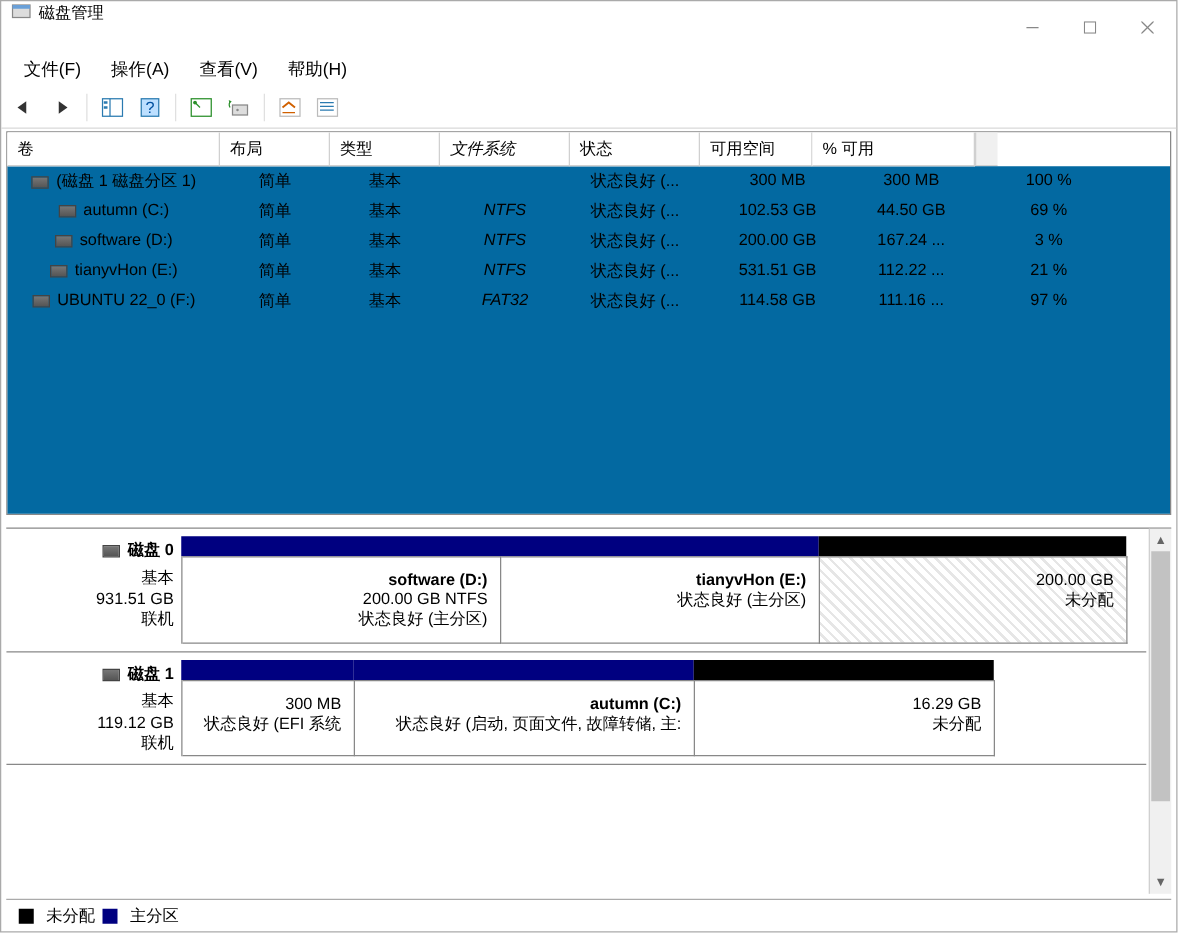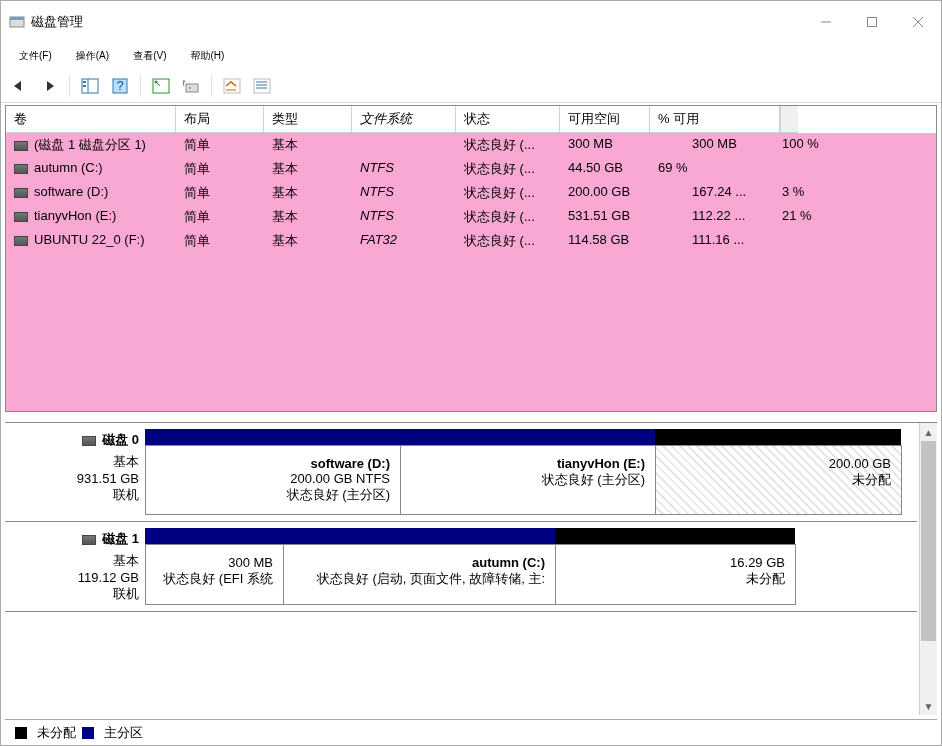--- a/index.html
+++ b/index.html
@@ -1,40 +1,40 @@
 <!DOCTYPE html>
 <html><head>
 <meta charset="utf-8">
 <style>
   * { box-sizing: border-box; font-family: "Segoe UI", "Microsoft YaHei", Tahoma, sans-serif; font-size: 13px; }
   html, body { margin:0; padding:0; height:100%; }
   body { width:942px; height:746px; border:1px solid #aaa; background:#fff; display:flex; flex-direction:column; overflow:hidden; }
 
   
-  .titlebar { height:42px; display:flex; align-items:center; padding:0 0 0 8px; }
+  .titlebar { height:42px; display:flex; align-items:flex-start; padding:0 0 0 8px; }
   .titlebar .app-icon { width:16px; height:16px; margin-right:6px; display:flex; align-items:center; justify-content:center; }
   .titlebar .title { font-size:13px; color:#000; }
   .win-controls { margin-left:auto; display:flex; height:42px; }
   .win-btn { width:46px; display:flex; align-items:center; justify-content:center; color:#666; }
   .win-btn svg { stroke:#888; }
 
   
   .menubar { height:26px; display:flex; align-items:center; padding:0 8px; gap:4px; }
-  .menuitem { padding:2px 10px; font-size:10px; }
+  .menuitem { padding:2px 10px; font-size:14px; }
 
   
   .toolbar { height:34px; display:flex; align-items:center; padding:0 6px; gap:6px; border-bottom:1px solid #d9d9d9; }
   .tb-btn { width:24px; height:24px; display:flex; align-items:center; justify-content:center; border:1px solid transparent; }
   .tb-sep { width:1px; height:22px; background:#e0e0e0; margin:0 2px; }
 
   
   .vol-wrap { border:1px solid #888; margin:2px 4px; height:307px; display:flex; flex-direction:column; }
   .vol-head { display:flex; background:#fff; }
   .vol-head .th { border-right:1px solid #d0d0d0; border-bottom:1px solid #d0d0d0; padding:4px 8px; font-size:13px; background:#fff; position:relative; }
-  .vol-body { flex:1; overflow:auto; background:#f9a8d4; }
+  .vol-body { flex:1; overflow:auto; background:#0369a1;text-align:center; }
   .vol-row { display:flex; }
   .vol-row .td { padding:3px 8px; font-size:13px; white-space:nowrap; overflow:hidden; text-overflow:ellipsis; }
   .disk-ic { width:14px; height:10px; background:linear-gradient(#777,#555); display:inline-block; margin-right:6px; vertical-align:middle; border:1px solid #444; }
   .c-vol { width:170px; }
   .c-lay { width:88px; }
   .c-typ { width:88px; }
   .c-fs  { width:104px;font-style:italic; }
   .c-st  { width:104px; }
   .c-cap { width:124px; }
   .c-fr  { width:90px; }
@@ -187,20 +187,21 @@
         <div class="td c-cap">300 MB</div>
         <div class="td c-fr">300 MB</div>
         <div class="td c-pc">100 %</div>
       </div>
       <div class="vol-row">
         <div class="td c-vol"><span class="disk-ic"></span><span>autumn (C:)</span></div>
         <div class="td c-lay">简单</div>
         <div class="td c-typ">基本</div>
         <div class="td c-fs">NTFS</div>
         <div class="td c-st">状态良好 (...</div>
+        <div class="td c-cap">102.53 GB</div>
         <div class="td c-fr">44.50 GB</div>
         <div class="td c-pc">69 %</div>
       </div>
       <div class="vol-row">
         <div class="td c-vol"><span class="disk-ic"></span><span>software (D:)</span></div>
         <div class="td c-lay">简单</div>
         <div class="td c-typ">基本</div>
         <div class="td c-fs">NTFS</div>
         <div class="td c-st">状态良好 (...</div>
         <div class="td c-cap">200.00 GB</div>
@@ -218,20 +219,21 @@
         <div class="td c-pc">21 %</div>
       </div>
       <div class="vol-row">
         <div class="td c-vol"><span class="disk-ic"></span><span>UBUNTU 22_0 (F:)</span></div>
         <div class="td c-lay">简单</div>
         <div class="td c-typ">基本</div>
         <div class="td c-fs">FAT32</div>
         <div class="td c-st">状态良好 (...</div>
         <div class="td c-cap">114.58 GB</div>
         <div class="td c-fr">111.16 ...</div>
+        <div class="td c-pc">97 %</div>
       </div>
     </div>
 </div>
 
 <div class="graph-pane">
   <div class="disks" id="disks">
       <div class="disk">
         <div class="disk-info">
           <div style="margin-bottom:4px"><span class="disk-ic"></span><span class="dname">磁盘 0</span></div>
           <div class="dline">基本</div>

